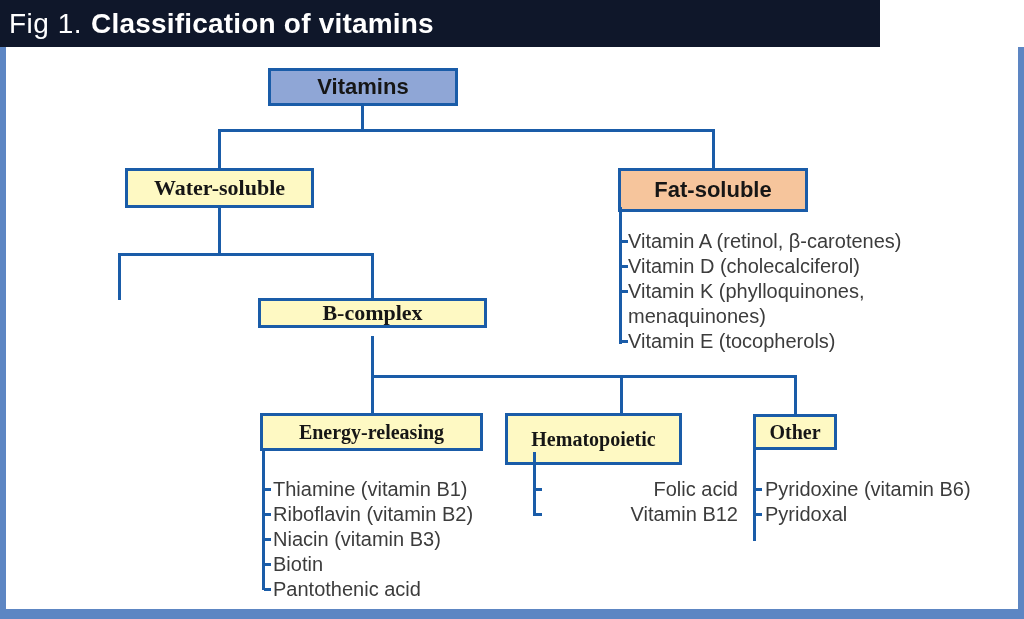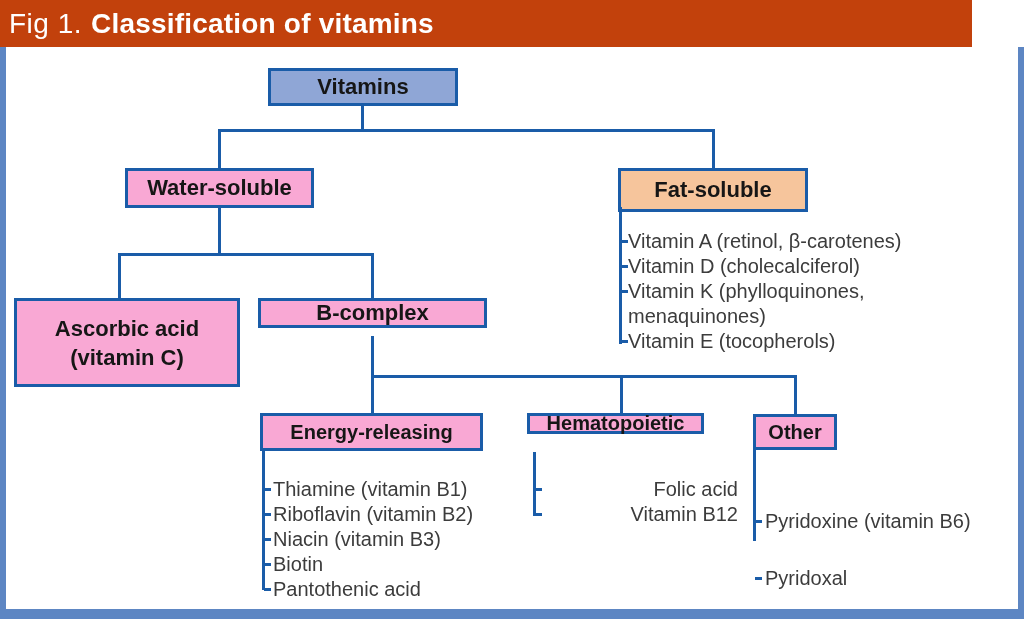--- a/index.html
+++ b/index.html
@@ -9,22 +9,22 @@
     width: 1024px;
     height: 619px;
     overflow: hidden;
     background: #ffffff;
     font-family: "Liberation Sans", sans-serif;
   }
   
   #header {
     position: absolute;
     left: 0; top: 0;
-    width: 972px; height: 47px;
-    background: #c2410c;
+    width: 880px; height: 47px;
+    background: #0f172a;
     color: #ffffff;
     display: flex;
     align-items: center;
     padding-left: 9px;
     font-size: 28px;
     z-index: 3;
   }
   #header .fig-label { font-weight: 400; letter-spacing: 0.5px; }
   #header .fig-title { font-weight: 700; margin-left: 9px; letter-spacing: 0.2px; }
   
@@ -46,30 +46,30 @@
     flex-direction: column;
     align-items: center;
     justify-content: center;
     font-weight: 700;
     color: #161616;
     text-align: left;
     z-index: 2;
     line-height: 1.25;
   }
   .fill-root  { background: #8fa6d6; }
-  .fill-cream { background: #f9a8d4; }
+  .fill-cream { background: #fef9c3; font-family: Liberation Serif, serif; }
   .fill-peach { background: #f6c59c; }
 
   #node-root      { left: 268px; top: 68px;  width: 190px; height: 38px; font-size: 22px; }
   #node-water     { left: 125px; top: 168px; width: 189px; height: 40px; font-size: 22px; }
   #node-fat       { left: 618px; top: 168px; width: 190px; height: 44px; font-size: 22px; }
   #node-ascorbic  { left: 14px;  top: 298px; width: 226px; height: 89px; font-size: 22px; line-height: 29px; }
   #node-bcomplex  { left: 258px; top: 298px; width: 229px; height: 30px; font-size: 22px; }
   #node-energy    { left: 260px; top: 413px; width: 223px; height: 38px; font-size: 20px; }
-  #node-hema      { left: 527px; top: 413px; width: 177px; height: 21px; font-size: 20px; }
+  #node-hema      { left: 505px; top: 413px; width: 177px; height: 52px; font-size: 20px; }
   #node-other     { left: 753px; top: 414px; width: 84px;  height: 36px; font-size: 20px; }
 
   
   .line { position: absolute; background: #1a5ca8; z-index: 1; }
 
   #l-root-down   { left: 361px; top: 105px; width: 3px;   height: 27px; }
   #l-top-h       { left: 218px; top: 129px; width: 497px; height: 3px;  }
   #l-water-in    { left: 218px; top: 130px; width: 3px;   height: 40px; }
   #l-fat-in      { left: 712px; top: 130px; width: 3px;   height: 40px; }
   #l-water-down  { left: 218px; top: 206px; width: 3px;   height: 50px; }
@@ -103,21 +103,21 @@
   #list-energy .li { padding-left: 11px; }
   #list-energy .stem { height: 139px; }
 
   #list-hema   { left: 533px; top: 452px; width: 205px; }
   #list-hema   .items { padding-top: 25px; text-align: right; }
   #list-hema   .li { padding-left: 12px; }
   #list-hema   .stem { height: 64px; }
 
   #list-other  { left: 753px; top: 450px; width: 250px; }
   #list-other  .items { padding-top: 27px; }
-  #list-other  .li { padding-left: 12px; margin-top: 32px; }
+  #list-other  .li { padding-left: 12px; }
   #list-other  .stem { height: 91px; }
 </style>
 </head>
 <body>
 
 <div id="page">
 
   <div id="header">
     <span class="fig-label">Fig 1.</span>
     <span class="fig-title">Classification of vitamins</span>
@@ -144,24 +144,20 @@
   </div>
 
   <div class="node fill-cream" id="node-water">
     <span>Water-soluble</span>
   </div>
 
   <div class="node fill-peach" id="node-fat">
     <span>Fat-soluble</span>
   </div>
 
-  <div class="node fill-cream" id="node-ascorbic">
-    <span>Ascorbic acid</span>
-    <span>(vitamin C)</span>
-  </div>
 
   <div class="node fill-cream" id="node-bcomplex">
     <span>B-complex</span>
   </div>
 
   <div class="node fill-cream" id="node-energy">
     <span>Energy-releasing</span>
   </div>
 
   <div class="node fill-cream" id="node-hema">

